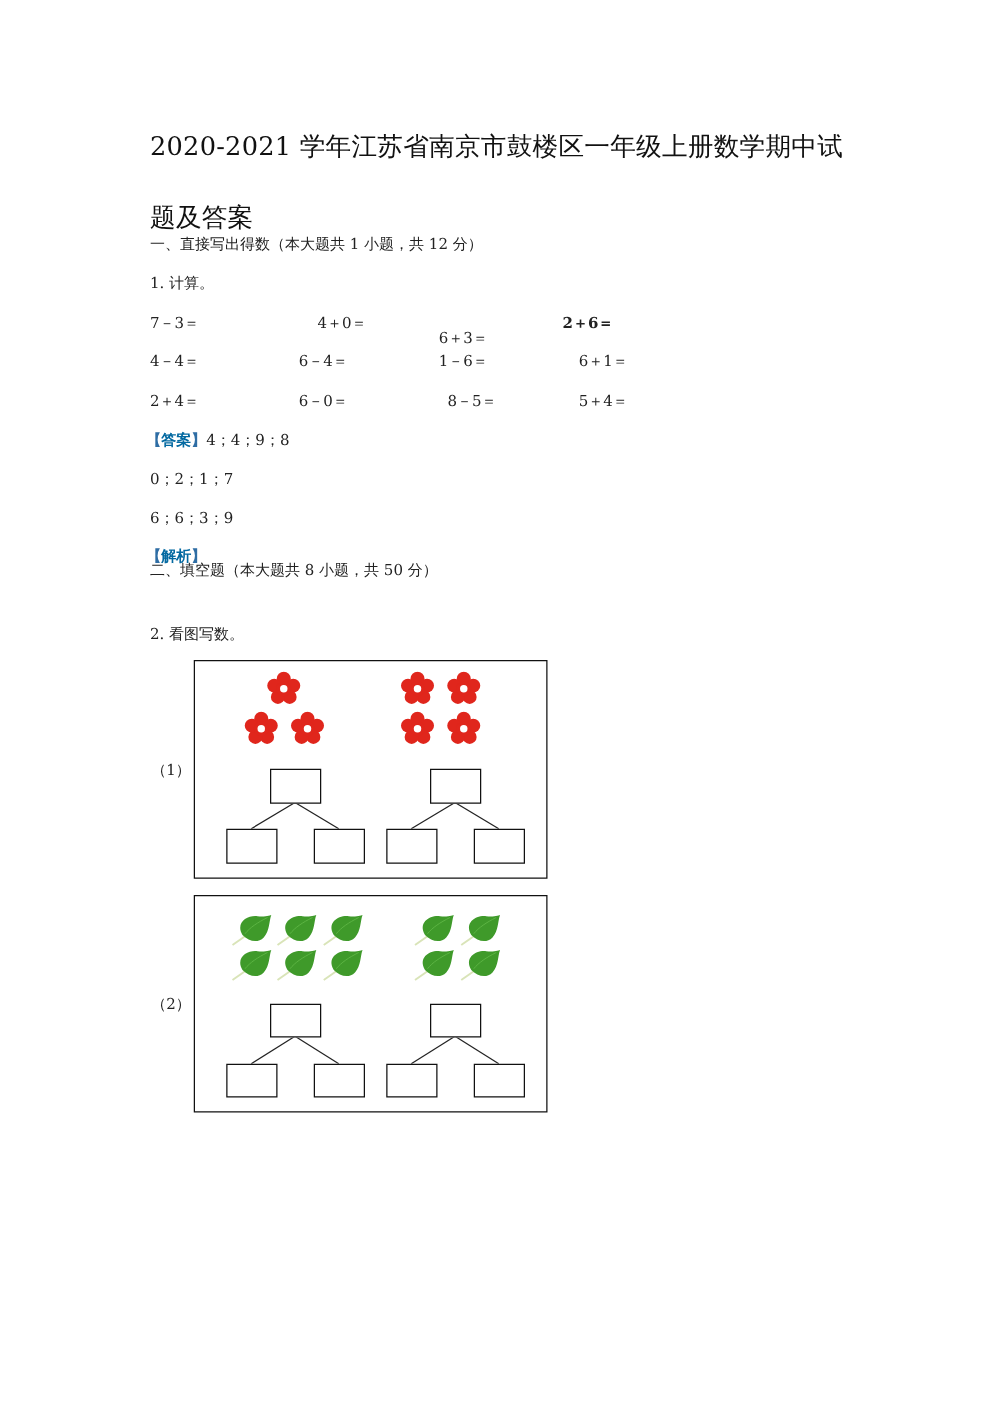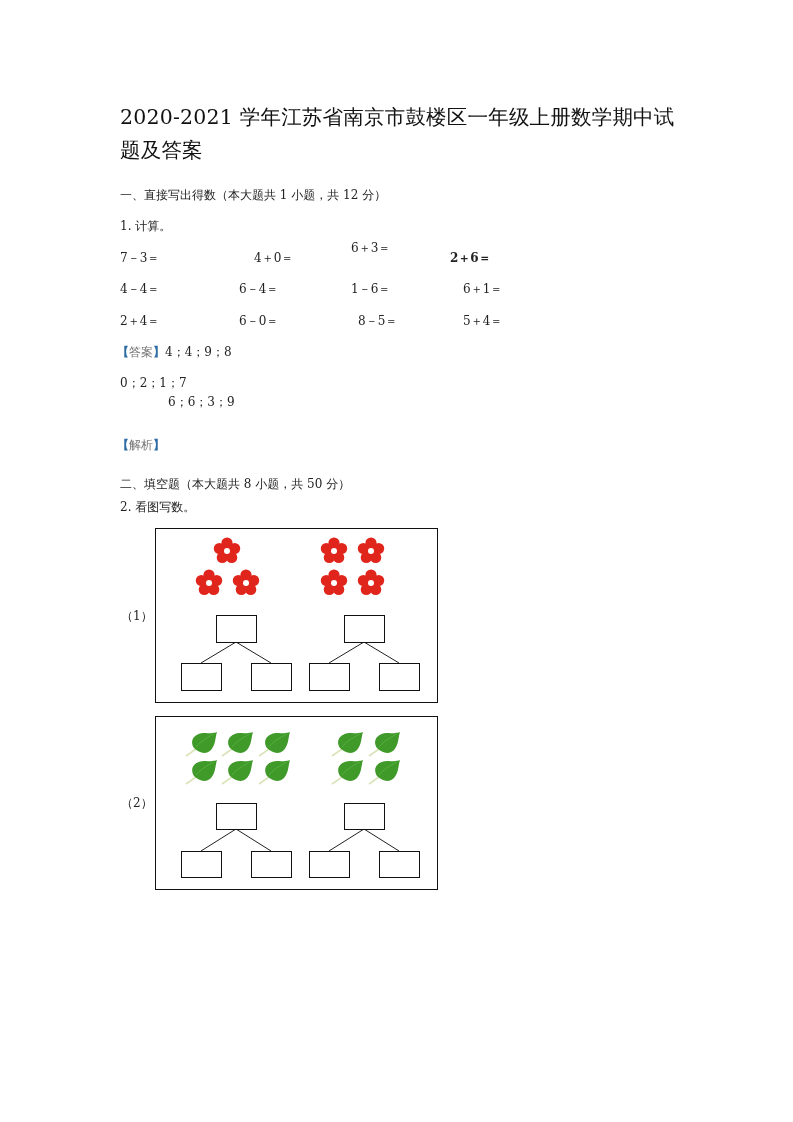--- a/index.html
+++ b/index.html
@@ -2,63 +2,63 @@
 <html><head>
 <meta charset="utf-8">
 <style>
   html, body { margin: 0; padding: 0; background: #ffffff; }
   body { width: 793px; height: 1122px; position: relative; overflow: hidden;
          font-family: "DejaVu Serif", "Liberation Serif", serif; color: #222; }
   .abs { position: absolute; white-space: nowrap; }
   .title { font-size: 20.5px; letter-spacing: 0.2px; color: #111; }
   .line { font-size: 12px; color: #222; }
   .tag-bracket { color: #2e6da4; font-weight: bold; }
-  .tag-text { color: #737373; }
+  .tag-text { color: #0369a1; font-weight: bold; }
   .frame { position: absolute; border: 1.3px solid #111; box-sizing: border-box; background: #fff; }
   .box { position: absolute; border: 1.2px solid #111; box-sizing: border-box; background: #fff; }
   svg.tree { position: absolute; left: 0; top: 0; overflow: visible; }
   .pic { position: absolute; }
 </style>
 </head>
 <body>
 
 <div class="abs title" style="left:120px;top:103px;">2020-2021 学年江苏省南京市鼓楼区一年级上册数学期中试</div>
-<div class="abs title" style="left:120px;top:136px;">题及答案</div>
+<div class="abs title" style="left:120px;top:160px;">题及答案</div>
 
 <div class="abs line" style="left:120px;top:187px;">一、直接写出得数（本大题共 1 小题，共 12 分）</div>
 <div class="abs line" style="left:120px;top:218px;">1. 计算。</div>
 
 <div>
   <div class="abs line" style="left:120px;top:250px;">7－3＝</div>
   <div class="abs line" style="left:254px;top:250px;">4＋0＝</div>
-  <div class="abs line" style="left:351px;top:240px;">6＋3＝</div>
+  <div class="abs line" style="left:351px;top:262px;">6＋3＝</div>
   <div class="abs line" style="left:450px;top:250px;font-weight:bold;">2＋6＝</div>
 
   <div class="abs line" style="left:120px;top:281px;">4－4＝</div>
   <div class="abs line" style="left:239px;top:281px;">6－4＝</div>
   <div class="abs line" style="left:351px;top:281px;">1－6＝</div>
   <div class="abs line" style="left:463px;top:281px;">6＋1＝</div>
 
   <div class="abs line" style="left:120px;top:313px;">2＋4＝</div>
   <div class="abs line" style="left:239px;top:313px;text-align:right;">6－0＝</div>
   <div class="abs line" style="left:358px;top:313px;">8－5＝</div>
   <div class="abs line" style="left:463px;top:313px;">5＋4＝</div>
 </div>
 
 <div class="abs line" style="left:117px;top:344px;">
   <span class="tag-bracket">【</span><span class="tag-text">答案</span><span class="tag-bracket">】</span><span>4；4；9；8</span>
 </div>
 <div class="abs line" style="left:120px;top:375px;">0；2；1；7</div>
-<div class="abs line" style="left:120px;top:394px;margin-left:48px;">6；6；3；9</div>
+<div class="abs line" style="left:120px;top:406px;">6；6；3；9</div>
 
 <div class="abs line" style="left:117px;top:437px;">
   <span class="tag-bracket">【</span><span class="tag-text">解析</span><span class="tag-bracket">】</span>
 </div>
 
-<div class="abs line" style="left:120px;top:476px;">二、填空题（本大题共 8 小题，共 50 分）</div>
+<div class="abs line" style="left:120px;top:448px;">二、填空题（本大题共 8 小题，共 50 分）</div>
 <div class="abs line" style="left:120px;top:499px;">2. 看图写数。</div>
 
 <div class="abs line" style="left:121px;top:608px;">（1）</div>
 <div class="frame" style="left:155px;top:528px;width:283px;height:175px;"></div>
 
 <svg width="0" height="0" style="position:absolute">
   <defs>
     <g id="flower">
       <circle cx="0" cy="-8" r="5.6" fill="#e0261c"></circle>
       <circle cx="7.6" cy="-2.5" r="5.6" fill="#e0261c"></circle>

